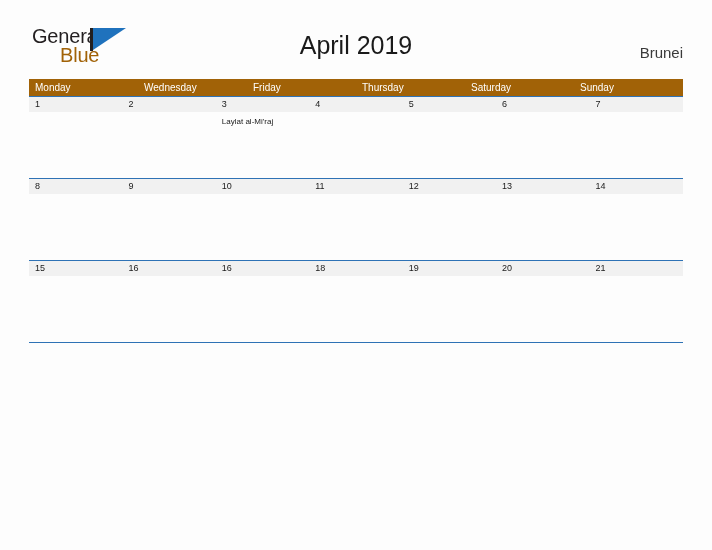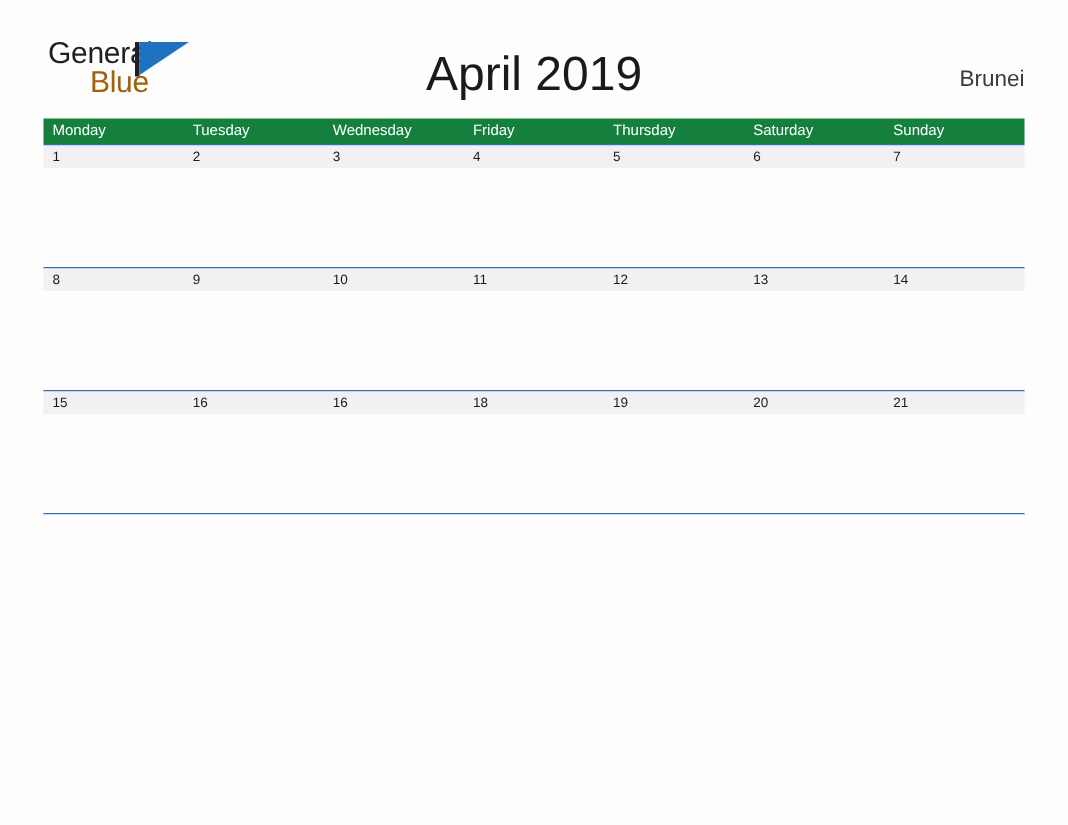--- a/index.html
+++ b/index.html
@@ -74,21 +74,21 @@
     border-left: 33px solid #1f72bd;
     border-bottom: 22px solid transparent;
   }
 
   .cal-title {
     position: absolute;
     left: 0;
     right: 0;
     top: 7px;
     text-align: center;
-    font-size: 32px;
+    font-size: 25px;
     color: #1a1a1a;
     font-family: "Liberation Sans", sans-serif;
     letter-spacing: 0px;
   }
 
   .cal-country {
     position: absolute;
     right: 0;
     top: 20px;
     font-size: 15px;
@@ -99,21 +99,21 @@
   
   .calendar {
     position: absolute;
     left: 29px;
     top: 79px;
     width: 654px;
   }
 
   .weekday-row {
     display: flex;
-    background: #15803d;
+    background: #a16207;
     height: 17px;
   }
   .weekday-cell {
     flex: 1 1 0;
     color: #ffffff;
     font-size: 10px;
     line-height: 17px;
     padding-left: 6px;
     box-sizing: border-box;
     font-family: "Liberation Sans", sans-serif;
@@ -176,41 +176,41 @@
     </div>
 
     <div class="cal-title">April 2019</div>
     <div class="cal-country">Brunei</div>
   </div>
 
   <div class="calendar">
 
     <div class="weekday-row">
       <div class="weekday-cell">Monday</div>
-      <div class="weekday-cell">Tuesday</div>
       <div class="weekday-cell">Wednesday</div>
       <div class="weekday-cell">Friday</div>
       <div class="weekday-cell">Thursday</div>
       <div class="weekday-cell">Saturday</div>
       <div class="weekday-cell">Sunday</div>
     </div>
 
     <div class="week">
       <div class="week-dates">
         <div class="date-cell">1</div>
         <div class="date-cell">2</div>
         <div class="date-cell">3</div>
         <div class="date-cell">4</div>
         <div class="date-cell">5</div>
         <div class="date-cell">6</div>
         <div class="date-cell">7</div>
       </div>
       <div class="week-events">
         <div class="event-cell"></div>
         <div class="event-cell"></div>
+        <div class="event-cell">Laylat al-Mi'raj</div>
         <div class="event-cell"></div>
         <div class="event-cell"></div>
         <div class="event-cell"></div>
         <div class="event-cell"></div>
       </div>
     </div>
 
     <div class="week">
       <div class="week-dates">
         <div class="date-cell">8</div>

